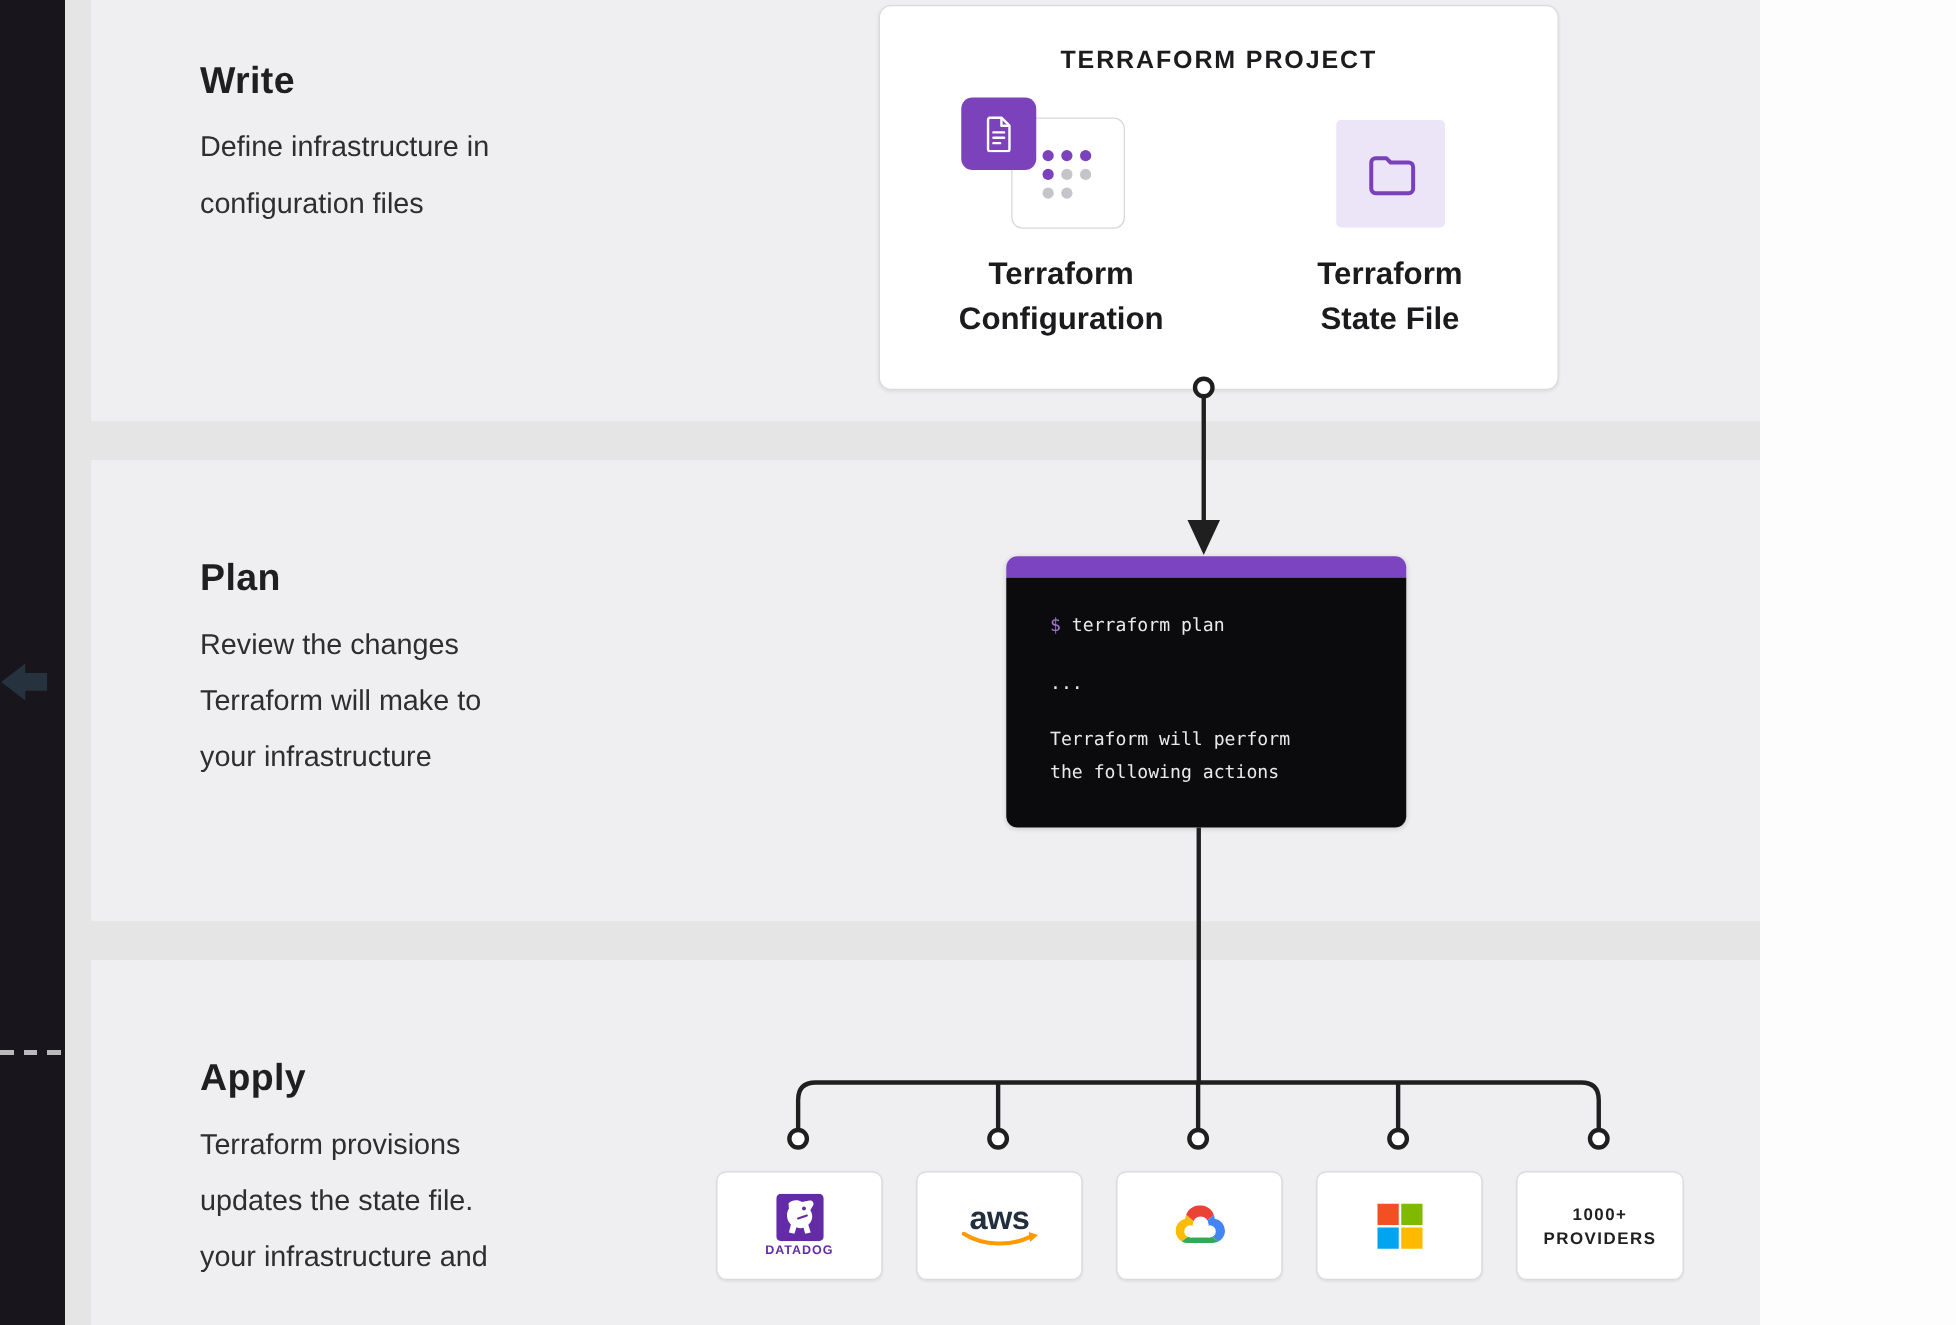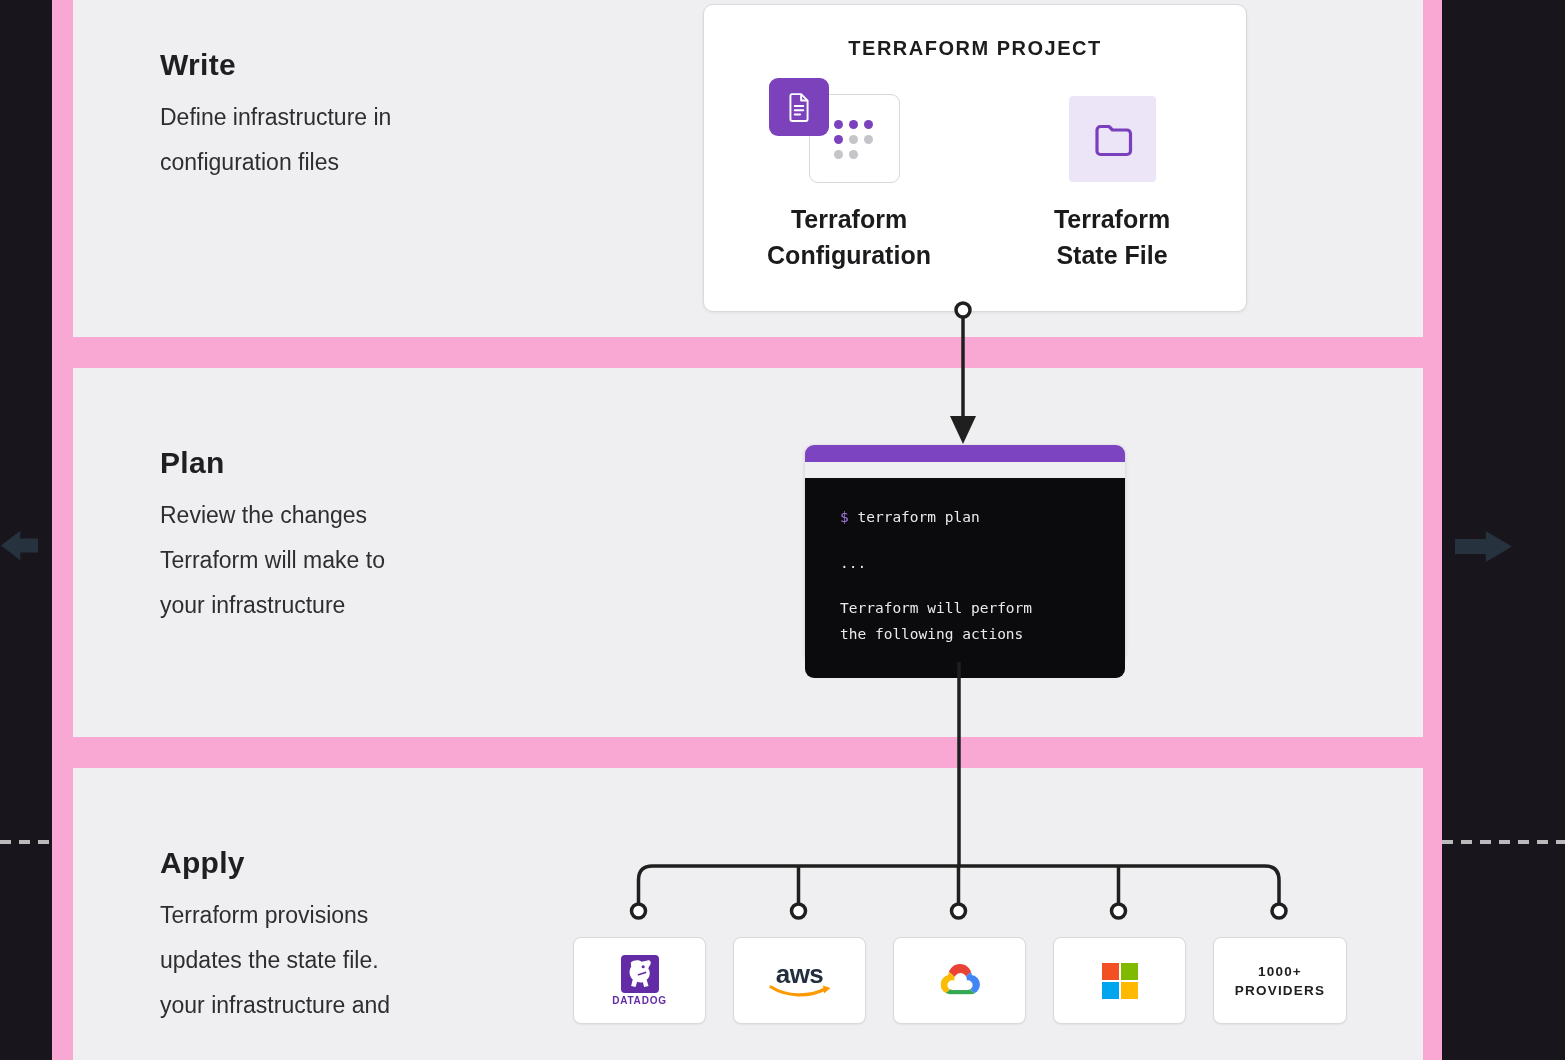--- a/index.html
+++ b/index.html
@@ -1,16 +1,16 @@
 <!DOCTYPE html>
 <html><head>
 <meta charset="utf-8">
 <style>
   html,body{margin:0;padding:0;background:#fdfdfd;}
-  .canvas{position:relative;width:1565px;height:1060px;overflow:hidden;background:#f9a8d4;
+  .canvas{position:relative;width:1408px;height:1060px;overflow:hidden;background:#e5e5e5;
           font-family:"Liberation Sans",sans-serif;}
 
   
   .band{position:absolute;top:0;height:1060px;background:#18151d;}
   .band-left{left:0;width:52px;}
   .band-right{left:1442px;width:123px;}
 
   .nav-arrow{position:absolute;background:#26333f;}
   .nav-arrow-left{left:1px;top:527px;width:37px;height:37px;
     clip-path:polygon(0% 50%,52% 10%,52% 31%,100% 31%,100% 69%,52% 69%,52% 90%);}
@@ -52,21 +52,21 @@
   .card-label{position:absolute;top:196px;width:200px;text-align:center;
     font-size:25px;font-weight:600;color:#1b1b1d;line-height:36px;}
   .label-config{left:45px;} .label-state{left:308px;}
 
   
   .terminal{position:absolute;left:805px;top:445px;width:320px;height:217px;z-index:2;
     border-radius:9px;box-shadow:0 1px 4px rgba(0,0,0,.15);}
   .terminal-header{height:17px;background:#7c44c0;border-radius:9px 9px 0 0;}
   .terminal-body{height:200px;background:#0b0b0d;border-radius:0 0 9px 9px;
     padding:26px 12px 0 35px;box-sizing:border-box;
-    font-family:"DejaVu Sans Mono",monospace;font-size:14.5px;line-height:26px;color:#eaeaea;margin-top:16px;}
+    font-family:"DejaVu Sans Mono",monospace;font-size:14.5px;line-height:26px;color:#eaeaea;}
   .prompt{color:#a275e0;}
   .t-ellipsis{margin-top:20px;}
   .t-out1{margin-top:19px;}
 
   
   .overlay{position:absolute;left:0;top:0;width:1565px;height:1060px;z-index:3;pointer-events:none;}
 
   
   .provider-card{position:absolute;top:937px;width:131px;height:85px;background:#fff;
     border:1px solid #d9d9db;border-radius:8px;box-shadow:0 1px 2px rgba(0,0,0,.06);

